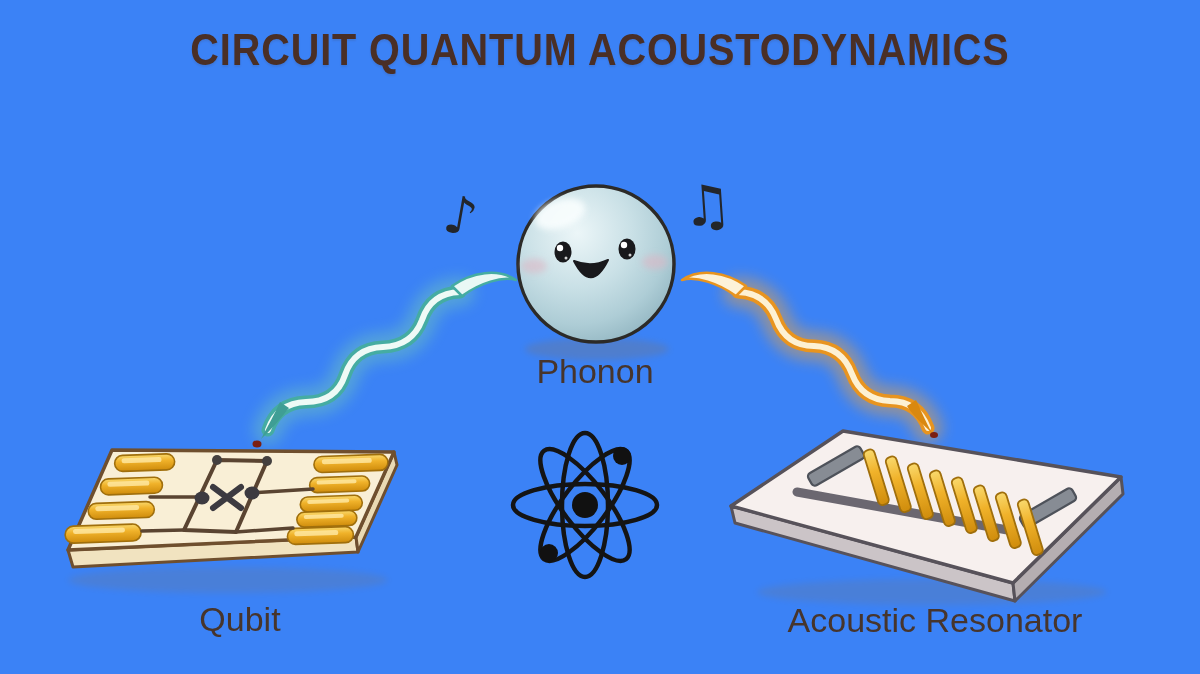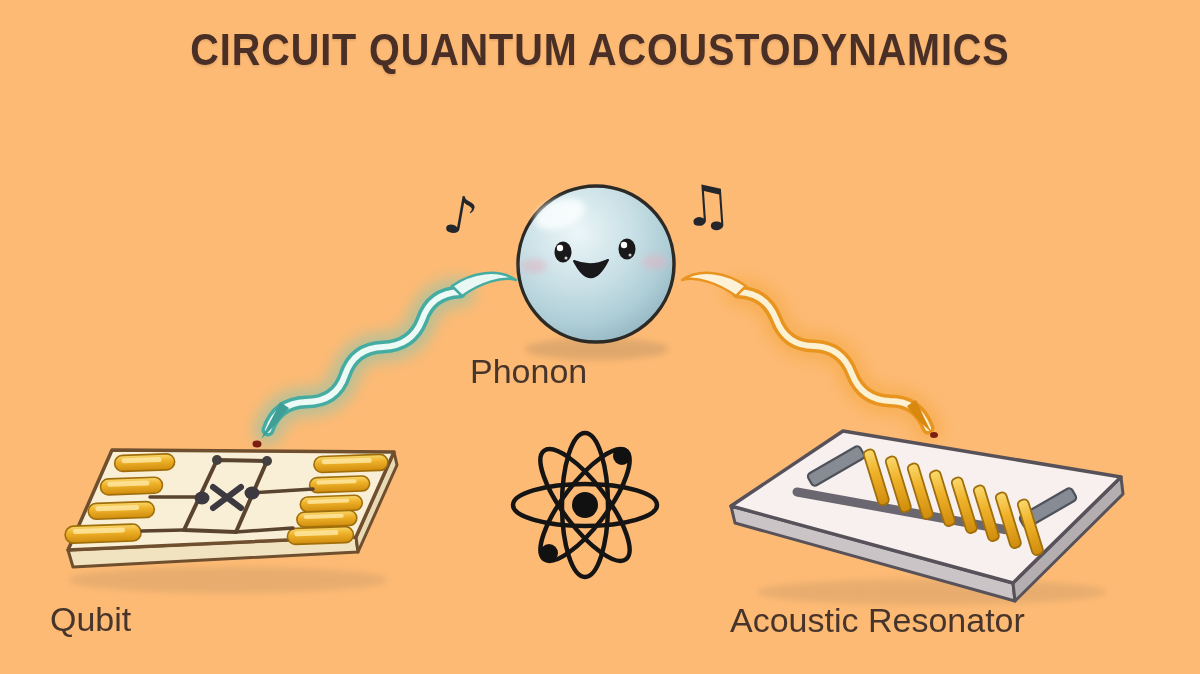--- a/index.html
+++ b/index.html
@@ -1,39 +1,39 @@
 <!DOCTYPE html>
 <html><head>
 <meta charset="utf-8">
 <style>
   html,body{margin:0;padding:0;}
   .canvas{
     position:relative;
     width:1200px;height:674px;
-    background:#fdba74;
+    background:#3b82f6;
     overflow:hidden;
     font-family:"Liberation Sans", sans-serif;
   }
   .title{
     position:absolute;
     top:24px;left:0;width:1200px;
     text-align:center;
     font-size:45px;font-weight:bold;
     letter-spacing:1px;
     color:#4a2f26;
     transform:scaleX(0.88);
     text-shadow:0 2px 2px rgba(74,47,38,0.12);
     white-space:nowrap;
   }
   .art{position:absolute;top:0;left:0;}
   .label{
     position:absolute;
     color:#47352c;
     font-size:34px;
-    text-align:left;
+    text-align:center;
   }
   .label-phonon{top:352px;left:470px;width:250px;}
   .label-qubit{top:600px;left:50px;width:380px;line-height:38px;}
   .label-resonator{top:601px;left:730px;width:410px;}
   .note{
     position:absolute;
     font-family:"DejaVu Sans", sans-serif;
     color:#23262b;
     line-height:1;
   }

